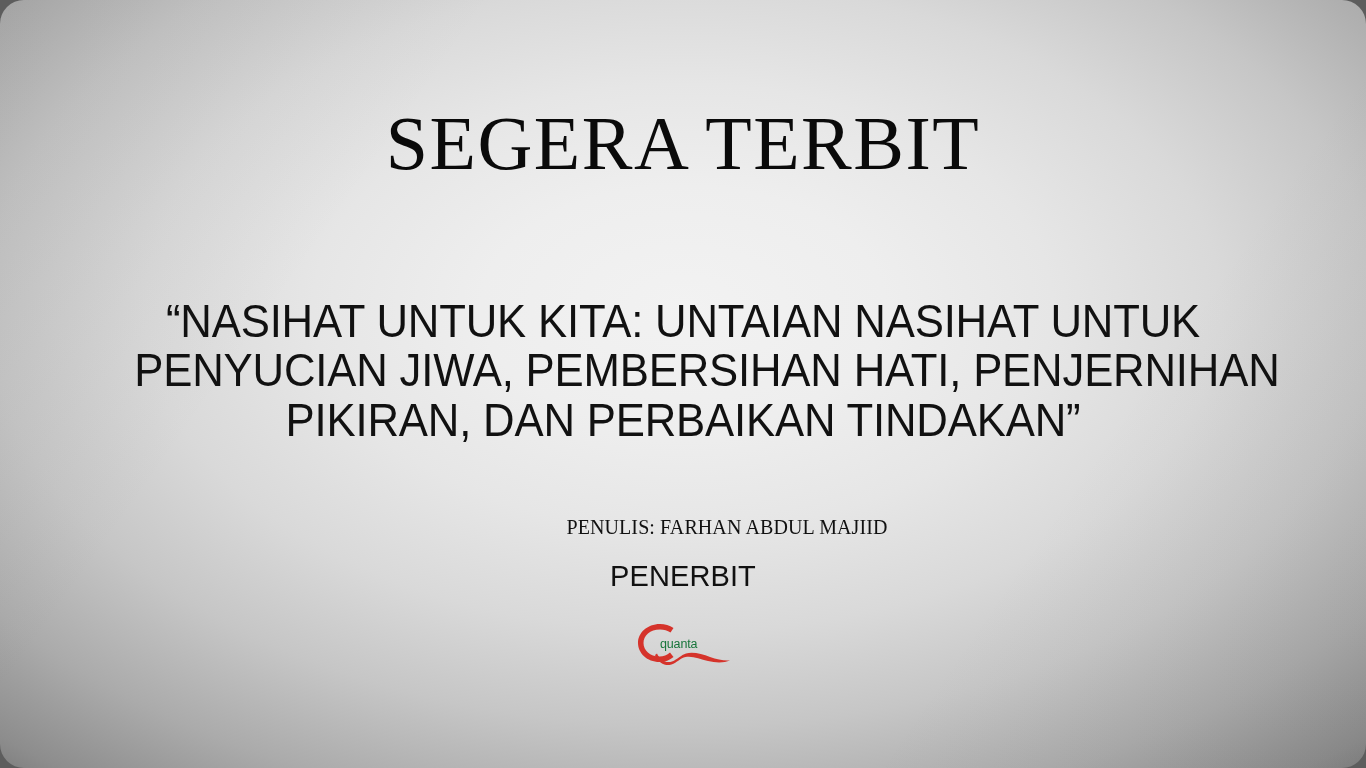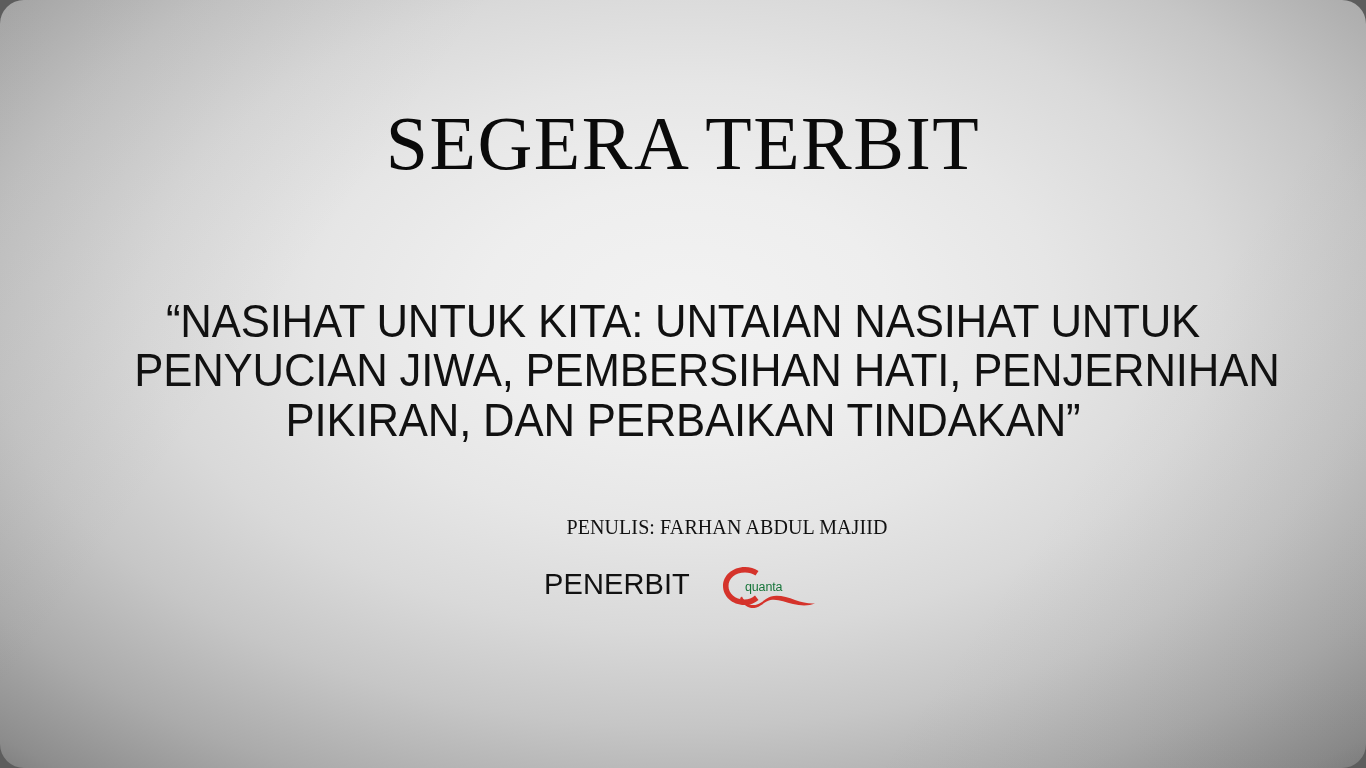--- a/index.html
+++ b/index.html
@@ -115,20 +115,21 @@
   
   .publisher-row {
     position: absolute;
     top: 560px;
     left: 0;
     width: 100%;
     display: flex;
     align-items: center;
     justify-content: center;
     gap: 24px;
+    flex-direction: column;
   }
 
   .publisher-label {
     font-family: "Liberation Sans", sans-serif;
     font-size: 29px;
     font-weight: 400;
     color: #111111;
     letter-spacing: 0.1px;
     white-space: nowrap;
   }

